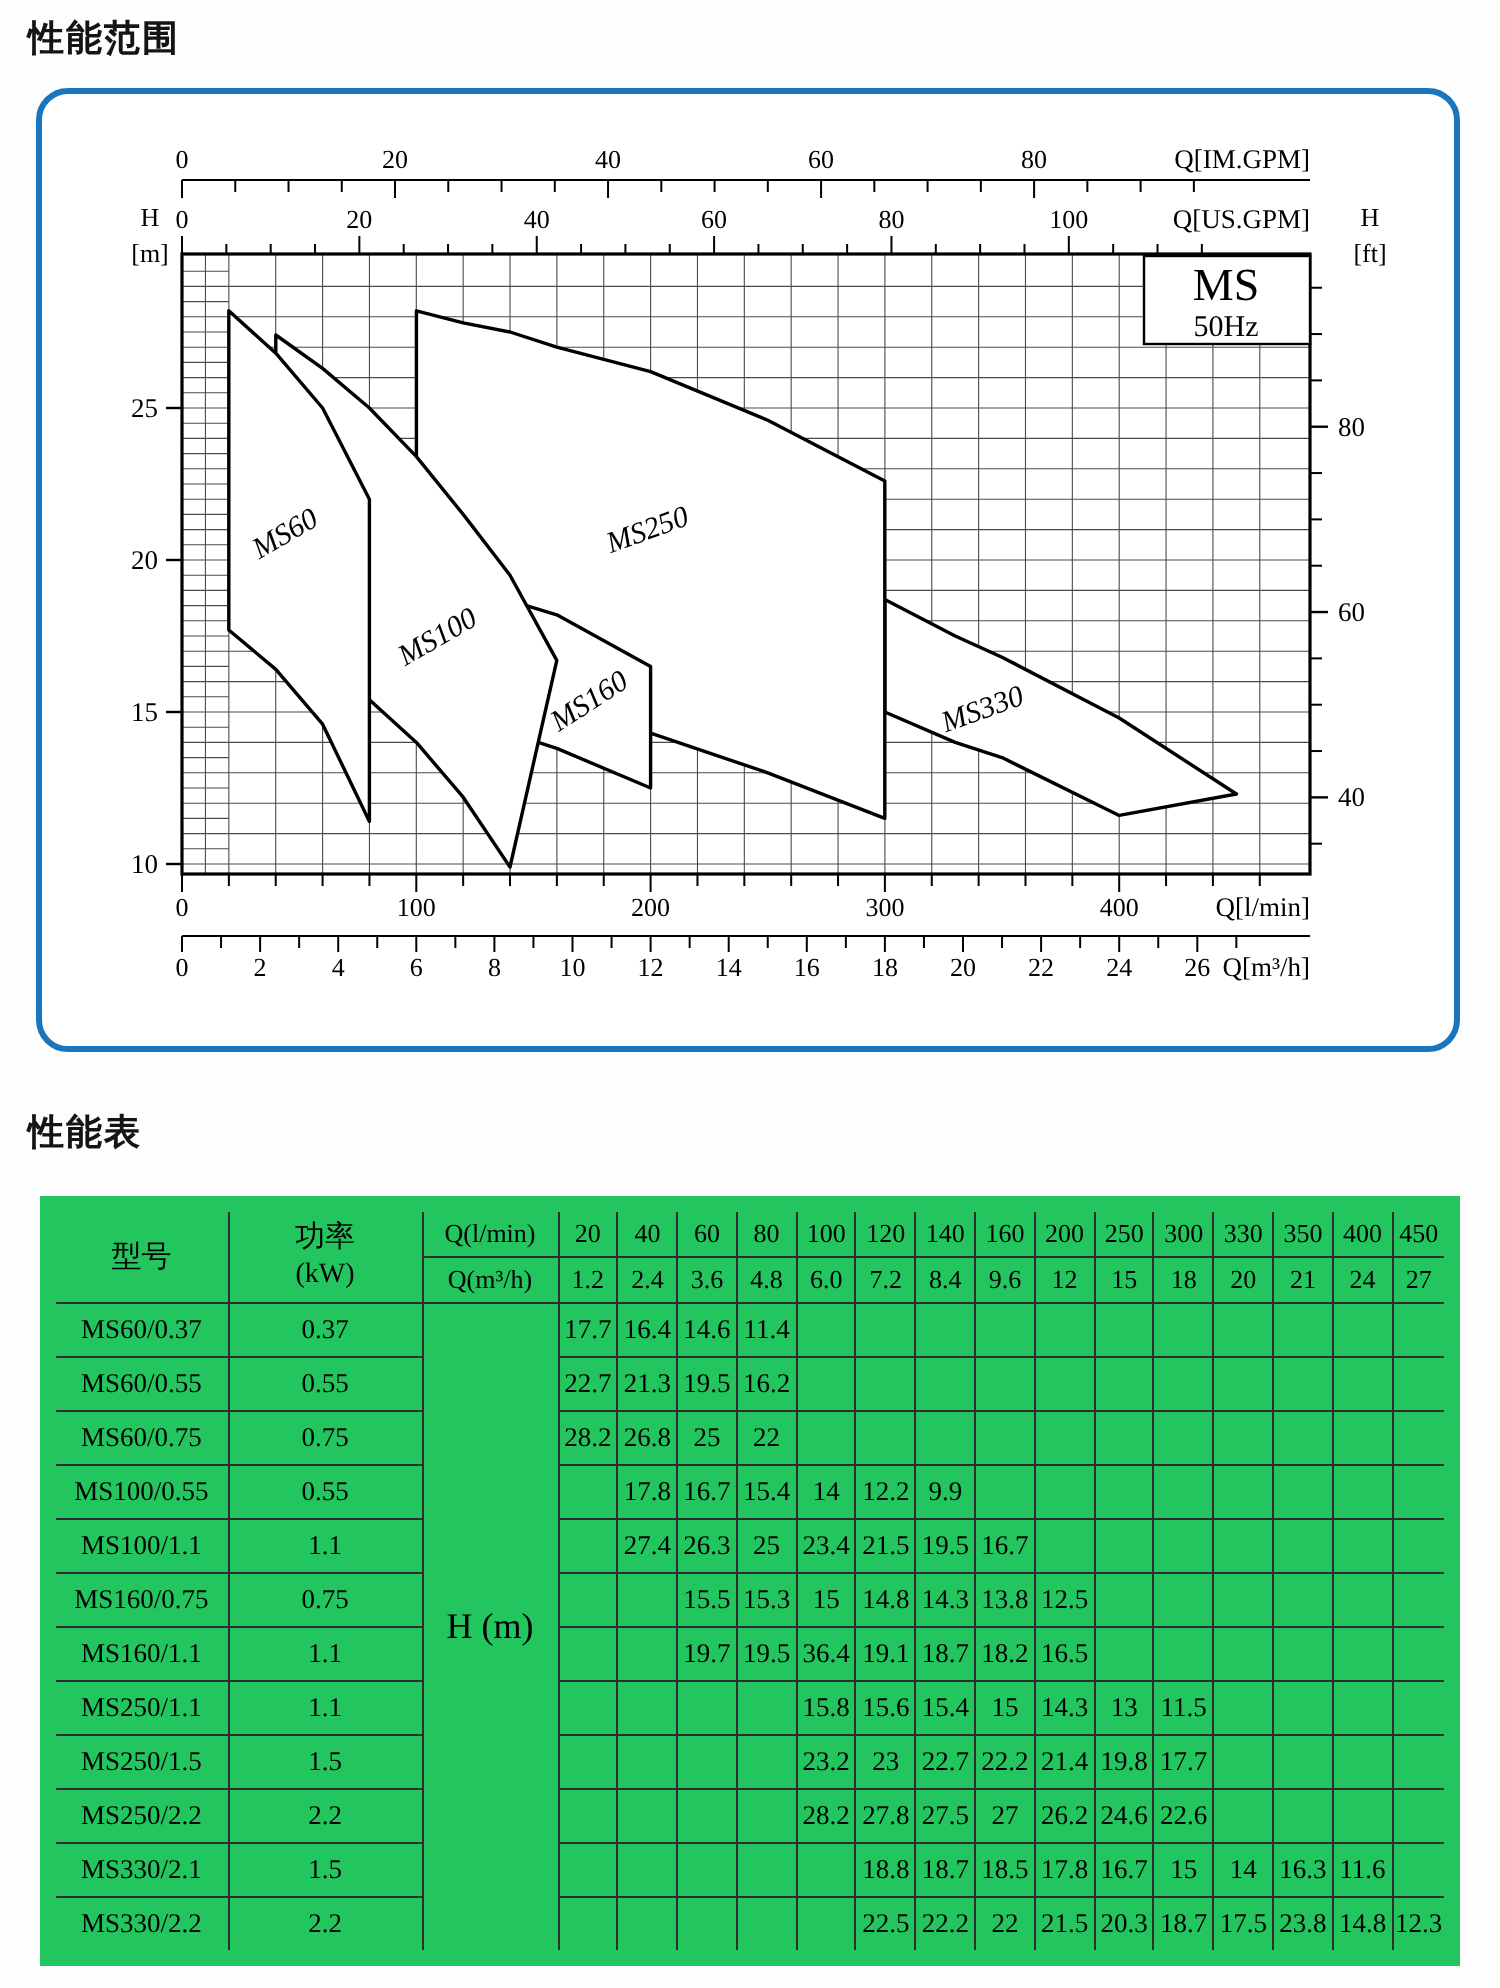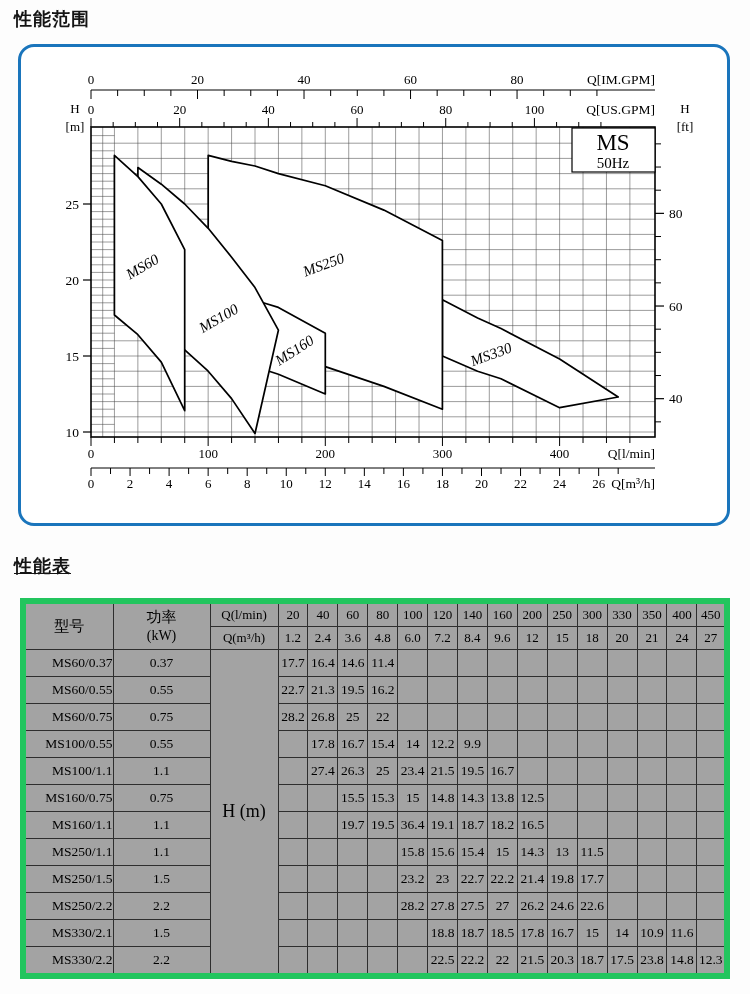--- a/index.html
+++ b/index.html
@@ -1,36 +1,36 @@
 <!DOCTYPE html>
 <html><head>
 <meta charset="utf-8">
 <style>
   html,body{margin:0;padding:0;background:#fdfdfd;}
   .page{position:relative;width:750px;height:994px;background:#fdfdfd;overflow:hidden;
         font-family:"Liberation Serif", serif;color:#000;}
   .sec-title{position:absolute;left:14px;font-family:"Liberation Sans", sans-serif;
              font-weight:bold;font-size:18px;color:#141414;letter-spacing:1px;}
   #title-range{top:7px;}
-  #title-table{top:554px;text-decoration:underline;}
+  #title-table{top:554px;}
   .chart-panel{position:absolute;left:18px;top:44px;width:706px;height:476px;
                border:3px solid #1a75bc;border-radius:16px;background:#ffffff;}
   .chart-panel svg{display:block;}
   svg text{font-family:"Liberation Serif", serif;fill:#000;}
   .table-wrap{position:absolute;left:20px;top:598px;width:710px;}
-  table{border-collapse:collapse;table-layout:fixed;width:710px;border:6px solid #22c55e;
-        background:#a3a3a3;}
+  table{border-collapse:collapse;table-layout:fixed;width:710px;border:8px solid #22c55e;
+        background:#22c55e;}
   th,td{border:1px solid #2e2e2e;text-align:center;vertical-align:middle;padding:0;
         font-weight:normal;font-family:"Liberation Serif", serif;overflow:hidden;}
   thead th{height:22px;font-size:13px;}
   thead th.cjk{font-size:15px;}
   .kw{font-size:14px;line-height:1.05;}
   .cjk div{line-height:1.25;font-family:Liberation Serif, serif;}
   tbody td{height:26px;font-size:13.5px;}
-  tbody td.model{font-size:13.5px;text-align:right;}
+  tbody td.model{font-size:13.5px;}
   tbody td.unit{font-size:18px;}
 </style>
 </head>
 <body>
 
 <div class="page">
 
   <div class="sec-title" id="title-range">性能范围</div>
 
   <div class="chart-panel">
@@ -534,21 +534,21 @@
             <td class="num"></td>
             <td class="num"></td>
             <td class="num"></td>
             <td class="num">18.8</td>
             <td class="num">18.7</td>
             <td class="num">18.5</td>
             <td class="num">17.8</td>
             <td class="num">16.7</td>
             <td class="num">15</td>
             <td class="num">14</td>
-            <td class="num">10.9</td>
+            <td class="num">16.3</td>
             <td class="num">11.6</td>
             <td class="num"></td>
           </tr>
           <tr>
             <td class="model">MS330/2.2</td>
             <td class="power">2.2</td>
             <td class="num"></td>
             <td class="num"></td>
             <td class="num"></td>
             <td class="num"></td>

